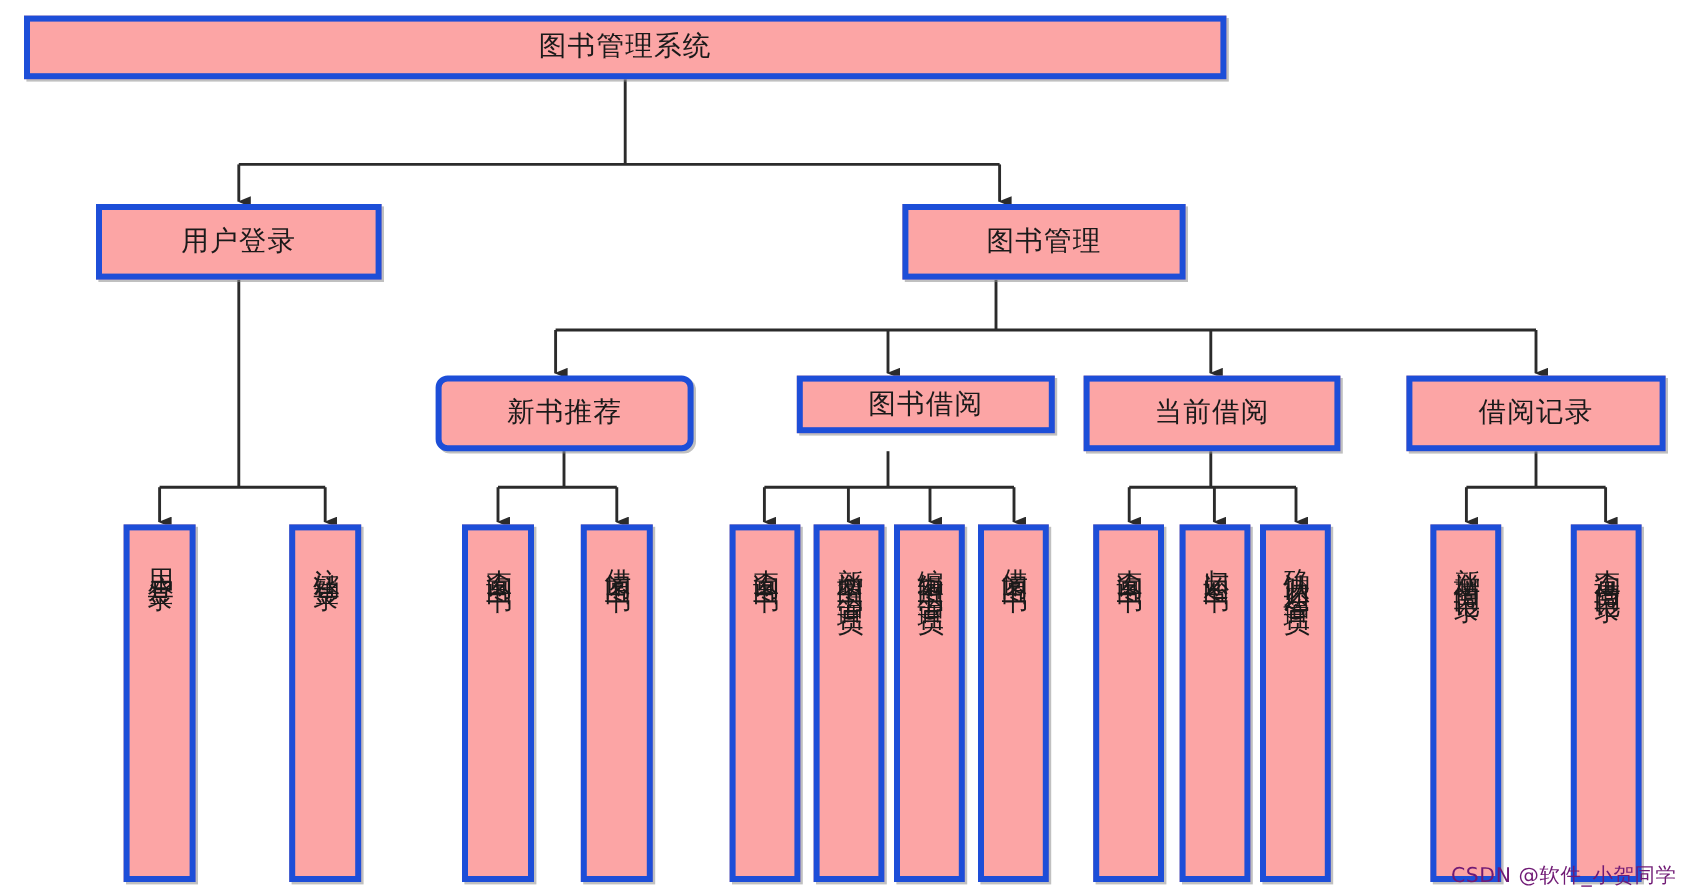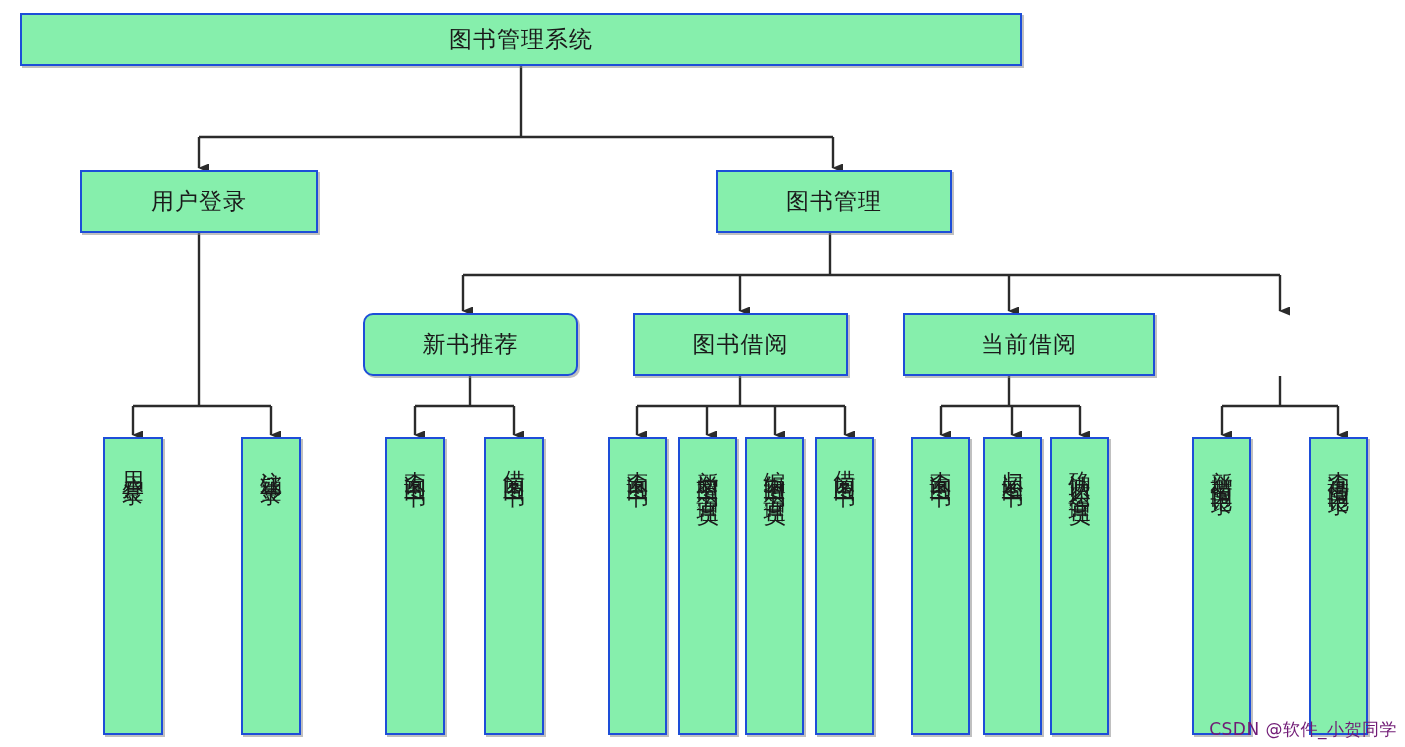--- a/index.html
+++ b/index.html
@@ -22,22 +22,22 @@
     position: absolute;
     left: 0;
     top: 0;
     width: 1405px;
     height: 747px;
     pointer-events: none;
   }
   .node {
     position: absolute;
     box-sizing: border-box;
-    background: #86efac;
-    border: 2px solid #1d4ed8;
+    background: #fca5a5;
+    border: 5px solid #1d4ed8;
     box-shadow: 2px 2px 0 rgba(140,140,140,0.55);
     display: flex;
     align-items: center;
     justify-content: center;
     color: #1a1a1a;
   }
   .node.horiz {
     font-size: 23px;
     letter-spacing: 1px;
     line-height: 1.15;
@@ -126,32 +126,35 @@
     </g>
   </svg>
 
   <div class="node horiz root" style="left:20px; top:13px; width:1002px; height:53px;">
     <span>图书管理系统</span>
   </div>
 
   <div class="node horiz" style="left:80px; top:170px; width:238px; height:63px;">
     <span>用户登录</span>
   </div>
-  <div class="node horiz" style="left:716px; top:170px; width:236px; height:63px;">
+  <div class="node horiz" style="left:752px; top:170px; width:236px; height:63px;">
     <span>图书管理</span>
   </div>
 
   <div class="node horiz" style="left:363px; top:313px; width:215px; height:63px;border-radius:10px;">
     <span>新书推荐</span>
   </div>
-  <div class="node horiz" style="left:633px; top:313px; width:215px; height:63px;">
+  <div class="node horiz" style="left:664px; top:313px; width:215px; height:48px;">
     <span>图书借阅</span>
   </div>
-  <div class="node horiz" style="left:903px; top:313px; width:252px; height:63px;">
+  <div class="node horiz" style="left:903px; top:313px; width:214px; height:63px;">
     <span>当前借阅</span>
+  </div>
+  <div class="node horiz" style="left:1172px; top:313px; width:216px; height:63px;">
+    <span>借阅记录</span>
   </div>
 
   <div class="node vert" style="left:103px; top:437px; width:60px; height:298px;">
     <span class="vlabel">用户登录</span>
   </div>
   <div class="node vert" style="left:241px; top:437px; width:60px; height:298px;">
     <span class="vlabel">注销登录</span>
   </div>
 
   <div class="node vert" style="left:385px; top:437px; width:60px; height:298px;">

